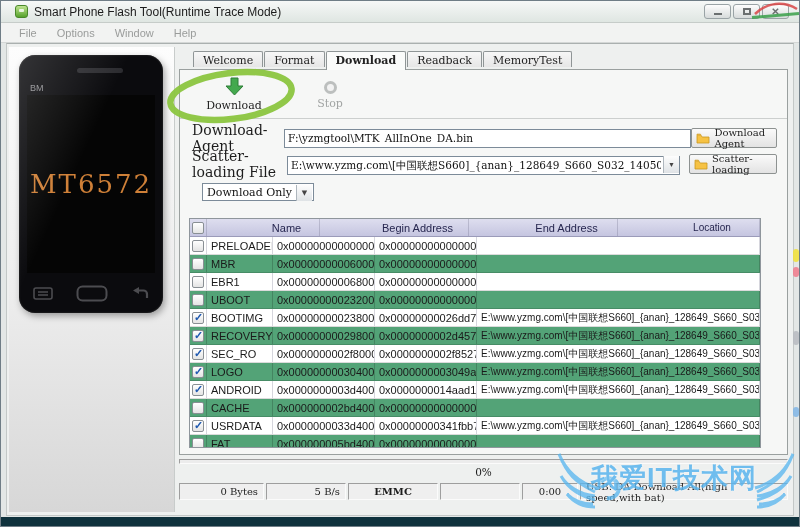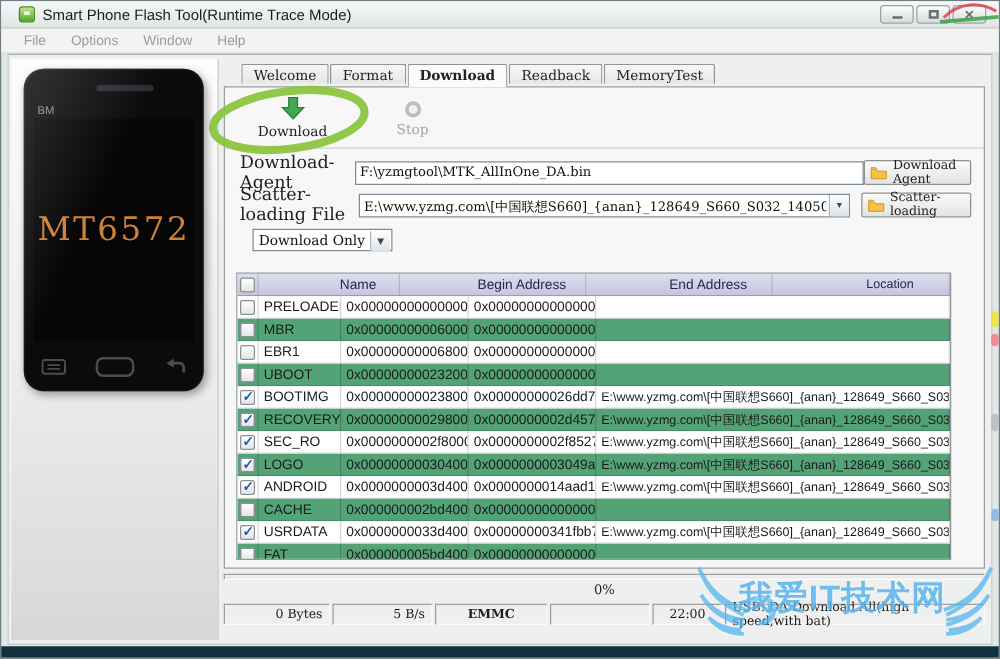--- a/index.html
+++ b/index.html
@@ -403,21 +403,21 @@
       </div>
 
       <div class="progress-strip"></div>
       <div class="progress-label">0%</div>
 
       <div class="statusbar">
         <div class="sb-cell sb-bytes">0 Bytes</div>
         <div class="sb-cell sb-speed">5 B/s</div>
         <div class="sb-cell sb-storage">EMMC</div>
         <div class="sb-cell sb-empty"></div>
-        <div class="sb-cell sb-time">22:00</div>
+        <div class="sb-cell sb-time">0:00</div>
         <div class="sb-cell sb-usb">USB: DA Download All(high speed,with bat)</div>
       </div>
     </div>
   </div>
 
   <div class="edge-mark" style="top:248px;height:13px;background:#f0e13d;"></div>
   <div class="edge-mark" style="top:266px;height:10px;background:#ef8090;"></div>
   <div class="edge-mark" style="top:330px;height:14px;background:#b9bdc2;"></div>
   <div class="edge-mark" style="top:406px;height:10px;background:#85b8e6;"></div>
 

